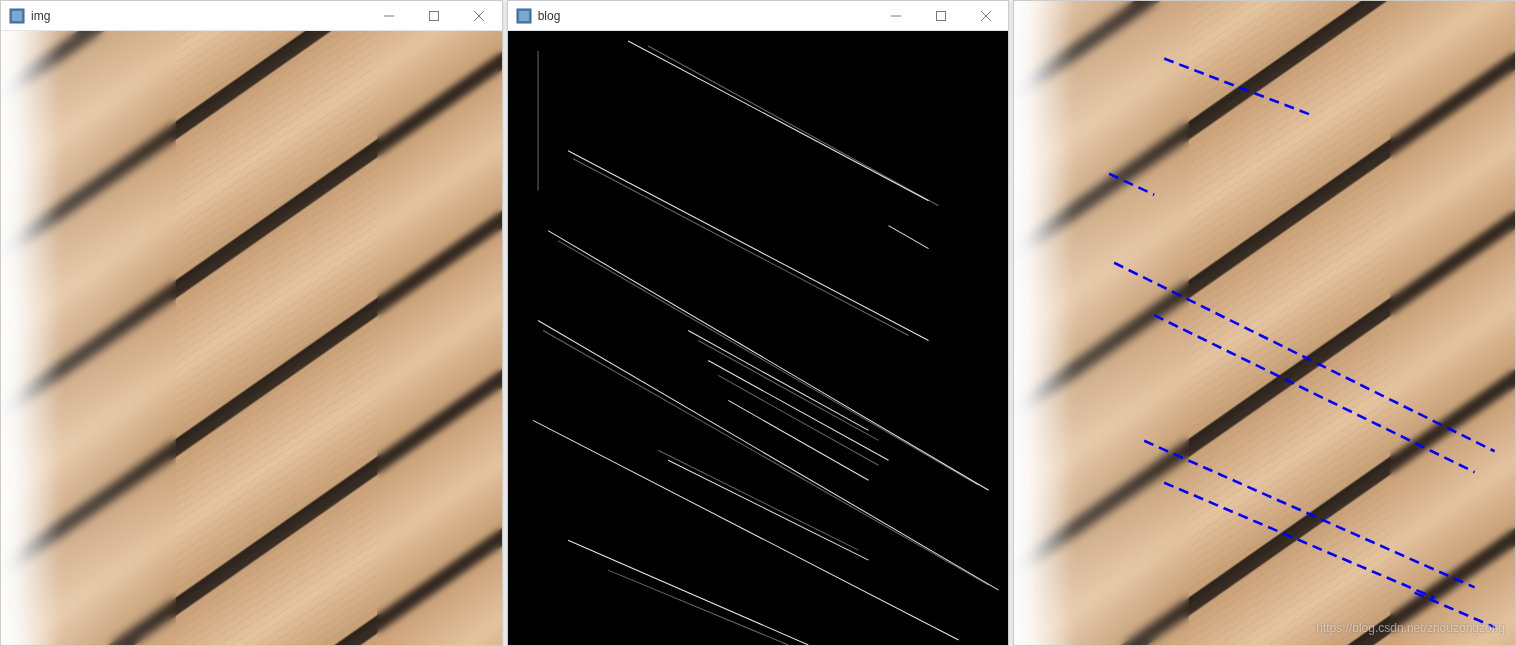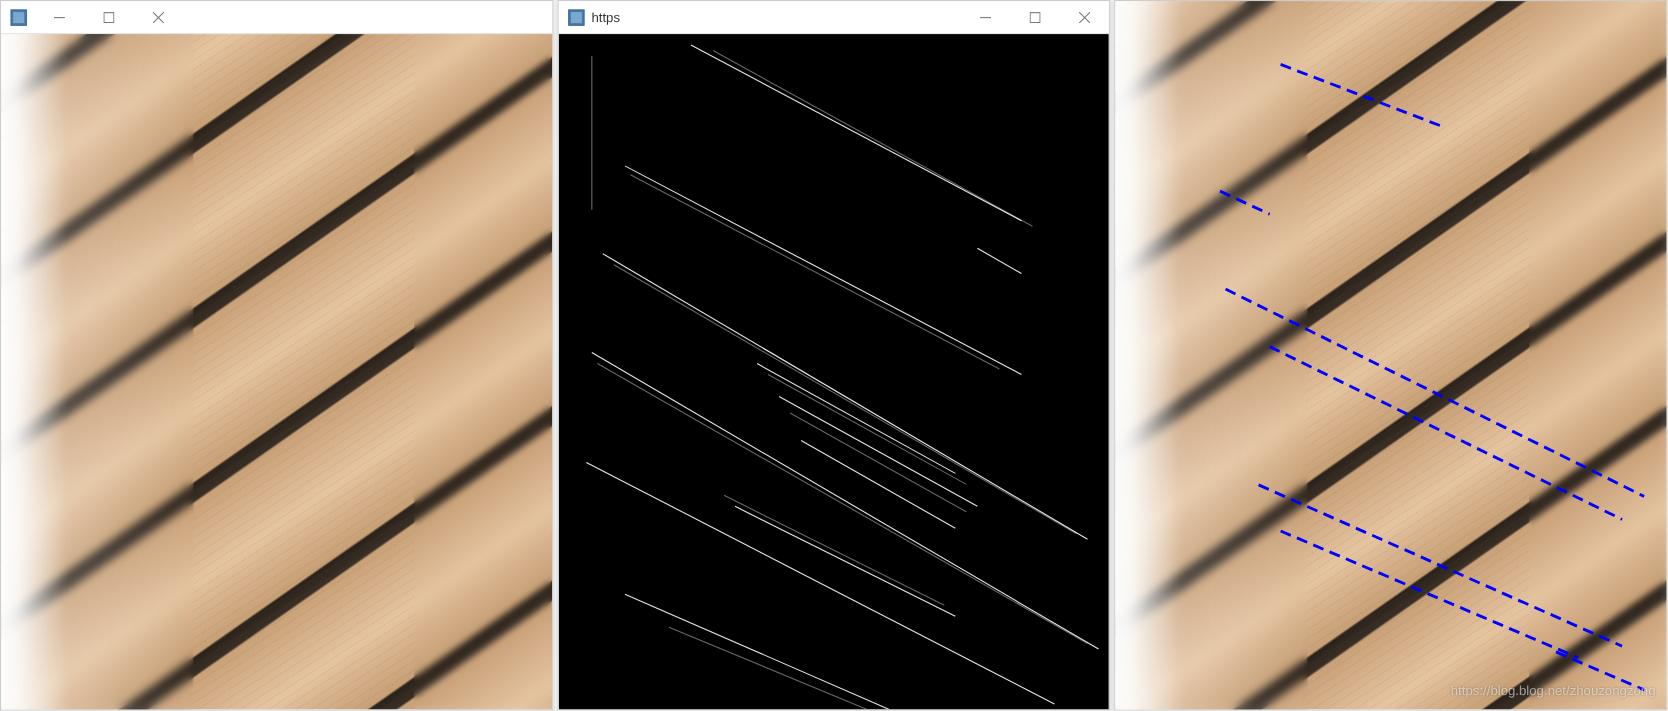--- a/index.html
+++ b/index.html
@@ -181,20 +181,21 @@
 <body>
 
 <div class="window inactive">
   <div class="titlebar">
     <span class="app-icon">
       <svg viewBox="0 0 16 16">
           <rect x="1" y="1" width="14" height="14" fill="#4a7aa8" stroke="#3a6a98"></rect>
           <rect x="3" y="3" width="10" height="10" fill="#7aa8d0"></rect>
         </svg>
     </span>
+    <span class="title-text">img</span>
     <div class="win-controls">
       <div class="win-btn">
         <svg viewBox="0 0 10 10">
             <line x1="0" y1="5" x2="10" y2="5"></line>
           </svg>
       </div>
       <div class="win-btn">
         <svg viewBox="0 0 10 10">
             <rect x="0.5" y="0.5" width="9" height="9"></rect>
           </svg>
@@ -216,21 +217,21 @@
 </div>
 
 <div class="window inactive">
   <div class="titlebar">
     <span class="app-icon">
       <svg viewBox="0 0 16 16">
           <rect x="1" y="1" width="14" height="14" fill="#4a7aa8" stroke="#3a6a98"></rect>
           <rect x="3" y="3" width="10" height="10" fill="#7aa8d0"></rect>
         </svg>
     </span>
-    <span class="title-text">https</span>
+    <span class="title-text">blog</span>
     <div class="win-controls">
       <div class="win-btn">
         <svg viewBox="0 0 10 10">
             <line x1="0" y1="5" x2="10" y2="5"></line>
           </svg>
       </div>
       <div class="win-btn">
         <svg viewBox="0 0 10 10">
             <rect x="0.5" y="0.5" width="9" height="9"></rect>
           </svg>
@@ -279,15 +280,15 @@
     <div class="blur-right"></div>
     <svg class="blue-lines" viewBox="0 0 500 615" preserveAspectRatio="none">
       <line x1="150" y1="55" x2="300" y2="110"></line>
       <line x1="95" y1="165" x2="140" y2="185"></line>
       <line x1="100" y1="250" x2="480" y2="430"></line>
       <line x1="140" y1="300" x2="460" y2="450"></line>
       <line x1="130" y1="420" x2="460" y2="560"></line>
       <line x1="150" y1="460" x2="420" y2="570"></line>
       <line x1="400" y1="565" x2="480" y2="598"></line>
     </svg>
-    <div class="watermark">https://blog.blog.net/zhouzongzong</div>
+    <div class="watermark">https://blog.csdn.net/zhouzongzong</div>
   </div>
 </div>
 
 </body></html>

